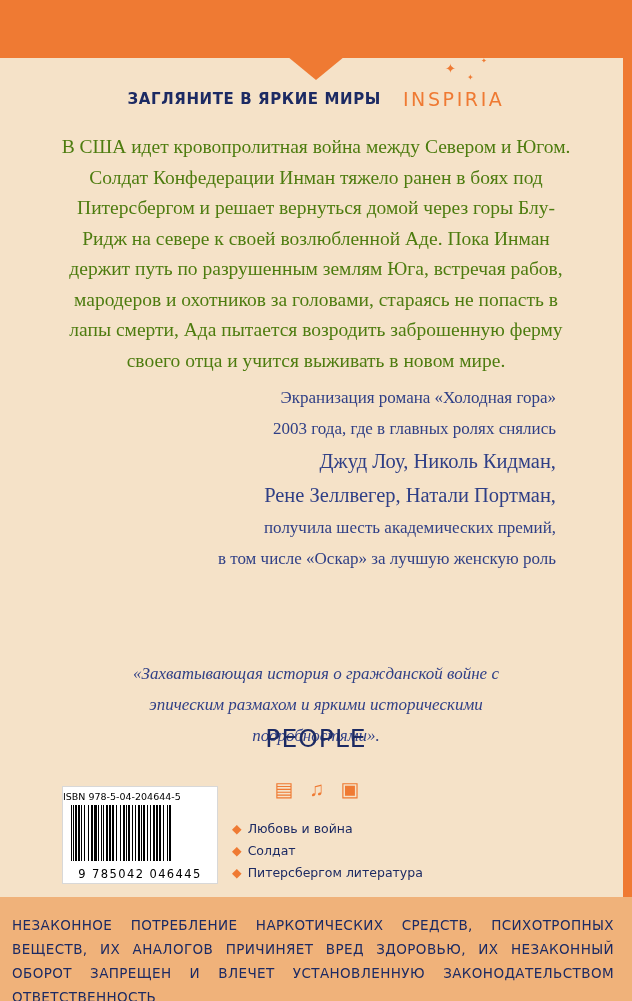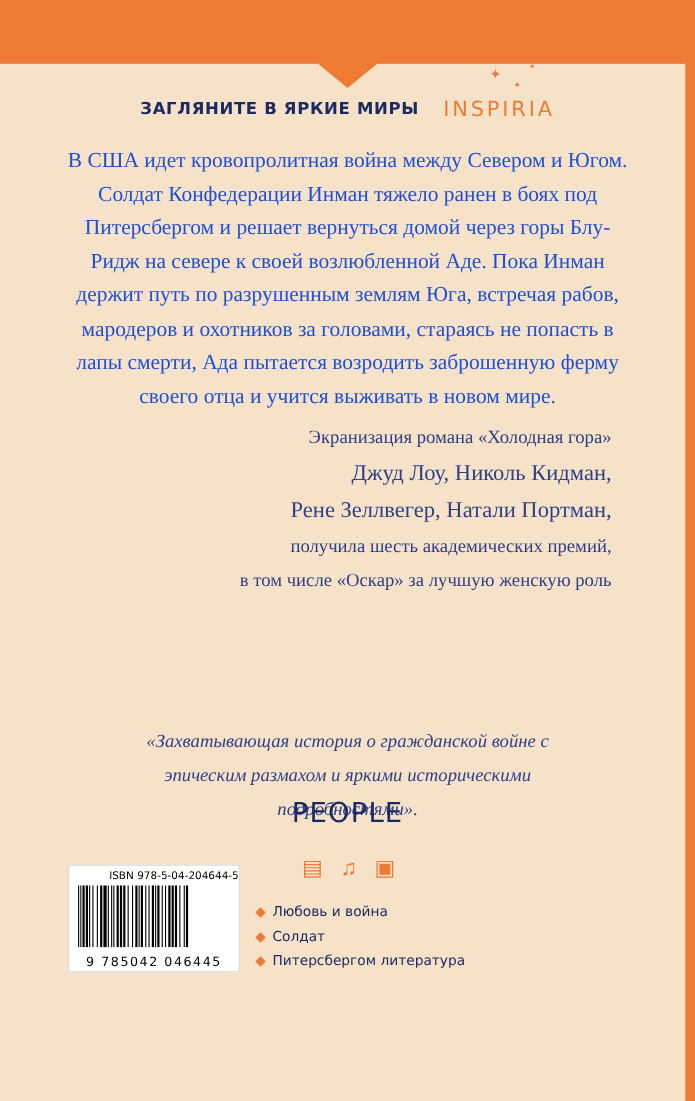--- a/index.html
+++ b/index.html
@@ -108,21 +108,21 @@
 
   
   .annotation {
     position: absolute;
     top: 132px;
     left: 56px;
     width: 520px;
     text-align: center;
     font-size: 19.5px;
     line-height: 30.5px;
-    color: #1d4ed8;
+    color: #4d7c0f;
   }
   
   .film {
     position: absolute;
     top: 382px;
     left: 76px;
     width: 480px;
     text-align: right;
     font-size: 17px;
     line-height: 31px;
@@ -197,21 +197,21 @@
     width: 154px;
     height: 96px;
     background: #ffffff;
     border: 1px solid #d8d8d8;
   }
   .isbn {
     position: absolute;
     top: 4px;
     left: 0;
     width: 154px;
-    text-align: right;
+    text-align: left;
     font-family: "DejaVu Sans", sans-serif;
     font-size: 9.5px;
     color: #000;
   }
   .bars {
     position: absolute;
     top: 18px;
     left: 8px;
     width: 138px;
     height: 56px;
@@ -251,20 +251,21 @@
       <span class="sparkle s2">✦</span>
       <span class="sparkle s3">✦</span>
       <span>INSPIRIA</span>
     </span>
   </div>
 
   <div class="annotation">В США идет кровопролитная война между Севером и Югом. Солдат Конфедерации Инман тяжело ранен в боях под Питерсбергом и решает вернуться домой через горы Блу-Ридж на севере к своей возлюбленной Аде. Пока Инман держит путь по разрушенным землям Юга, встречая рабов, мародеров и охотников за головами, стараясь не попасть в лапы смерти, Ада пытается возродить заброшенную ферму своего отца и учится выживать в новом мире.</div>
 
   <div class="film">
     <div>Экранизация романа «Холодная гора»</div>
+    <div>2003 года, где в главных ролях снялись</div>
     <div class="cast">Джуд Лоу, Николь Кидман,</div>
     <div class="cast">Рене Зеллвегер, Натали Портман,</div>
     <div>получила шесть академических премий,</div>
     <div>в том числе «Оскар» за лучшую женскую роль</div>
   </div>
 
   <div class="quote">«Захватывающая история о гражданской войне с эпическим размахом и яркими историческими подробностями».</div>
   <div class="people">PEOPLE</div>
 
   <div class="icon-row">
@@ -344,14 +345,17 @@
         <i style="width:2px;background:transparent"></i>
         <i style="width:1px;background:#000"></i>
         <i style="width:3px;background:transparent"></i>
         <i style="width:1px;background:#000"></i>
         <i style="width:1px;background:transparent"></i>
         <i style="width:2px;background:#000"></i>
       </div>
     <div class="ean">9 785042 046445</div>
   </div>
 
+  <div class="bottom-band">
+    <div class="warn">НЕЗАКОННОЕ ПОТРЕБЛЕНИЕ НАРКОТИЧЕСКИХ СРЕДСТВ, ПСИХОТРОПНЫХ ВЕЩЕСТВ, ИХ АНАЛОГОВ ПРИЧИНЯЕТ ВРЕД ЗДОРОВЬЮ, ИХ НЕЗАКОННЫЙ ОБОРОТ ЗАПРЕЩЕН И ВЛЕЧЕТ УСТАНОВЛЕННУЮ ЗАКОНОДАТЕЛЬСТВОМ ОТВЕТСТВЕННОСТЬ</div>
+  </div>
 
 </div>
 
 </body></html>

